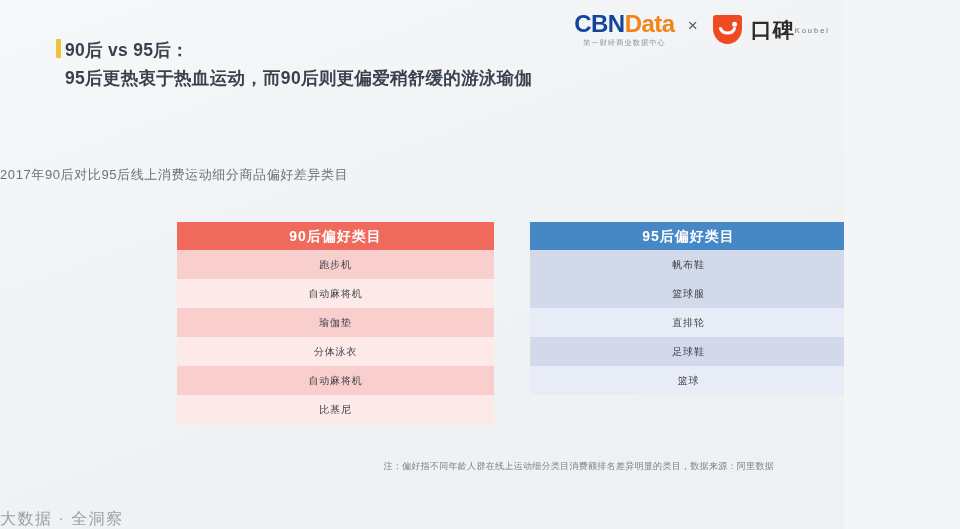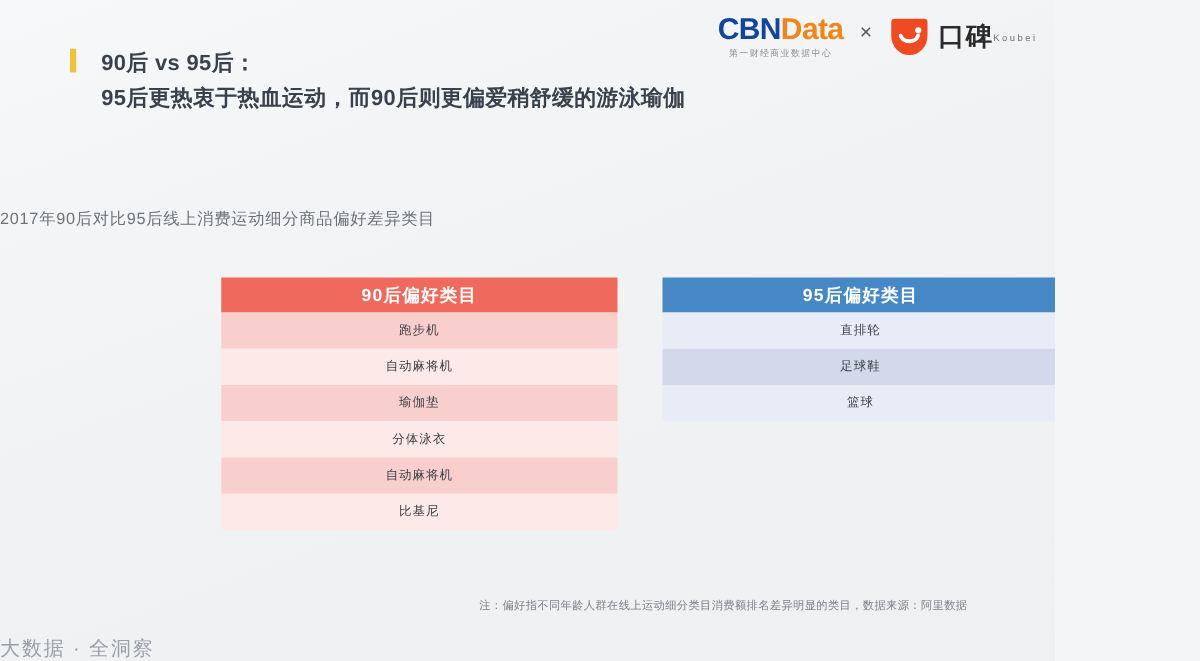--- a/index.html
+++ b/index.html
@@ -89,21 +89,21 @@
     letter-spacing: 2px;
   }
 
   
   .headline {
     position: absolute;
     top: 36px;
     left: 56px;
     display: flex;
     align-items: flex-start;
-    gap: 20px;
+    gap: 4px;
   }
   .accent-bar {
     width: 5px;
     height: 19px;
     background: #eec23a;
     border-radius: 1px;
     flex: none;
     margin-top: 3px;
   }
   .headline-text {
@@ -160,21 +160,21 @@
     letter-spacing: 0.8px;
   }
   .panel-row.red-a { background: #f9cfcd; }
   .panel-row.red-b { background: #fdeae8; }
   .panel-row.blue-a { background: #d2d9ea; }
   .panel-row.blue-b { background: #e8ecf6; }
 
   
   .footnote {
     position: absolute;
-    top: 478px;
+    top: 460px;
     right: 70px;
     font-size: 9px;
     color: #7d8188;
     letter-spacing: 0.3px;
     white-space: nowrap;
     margin-left: 48px;
   }
   .watermark {
     position: absolute;
     top: 509px;
@@ -231,20 +231,22 @@
       <div class="panel-row red-a">跑步机</div>
       <div class="panel-row red-b">自动麻将机</div>
       <div class="panel-row red-a">瑜伽垫</div>
       <div class="panel-row red-b">分体泳衣</div>
       <div class="panel-row red-a">自动麻将机</div>
       <div class="panel-row red-b">比基尼</div>
     </div>
 
     <div class="panel">
       <div class="panel-header blue">95后偏好类目</div>
+      <div class="panel-row blue-a">帆布鞋</div>
+      <div class="panel-row blue-a">篮球服</div>
       <div class="panel-row blue-b">直排轮</div>
       <div class="panel-row blue-a">足球鞋</div>
       <div class="panel-row blue-b">篮球</div>
     </div>
 
   </div>
 
   <div class="footnote">注：偏好指不同年龄人群在线上运动细分类目消费额排名差异明显的类目，数据来源：阿里数据</div>
 
   <div class="watermark">大数据 · 全洞察</div>

